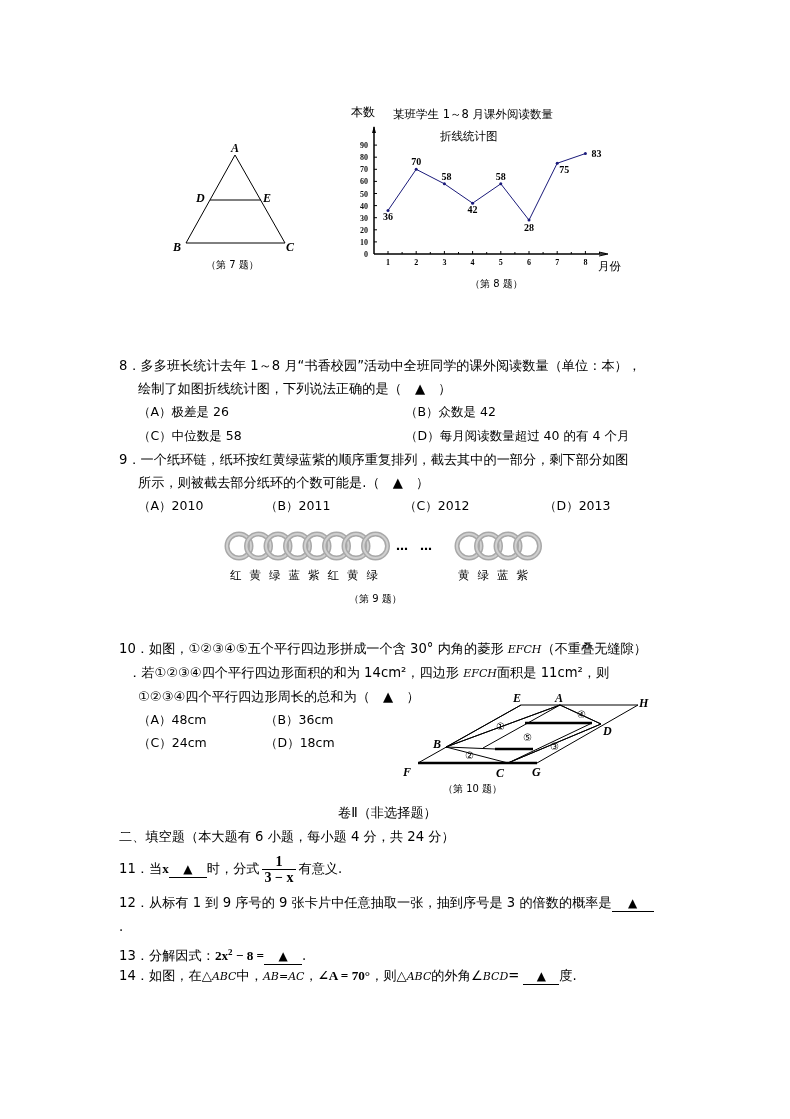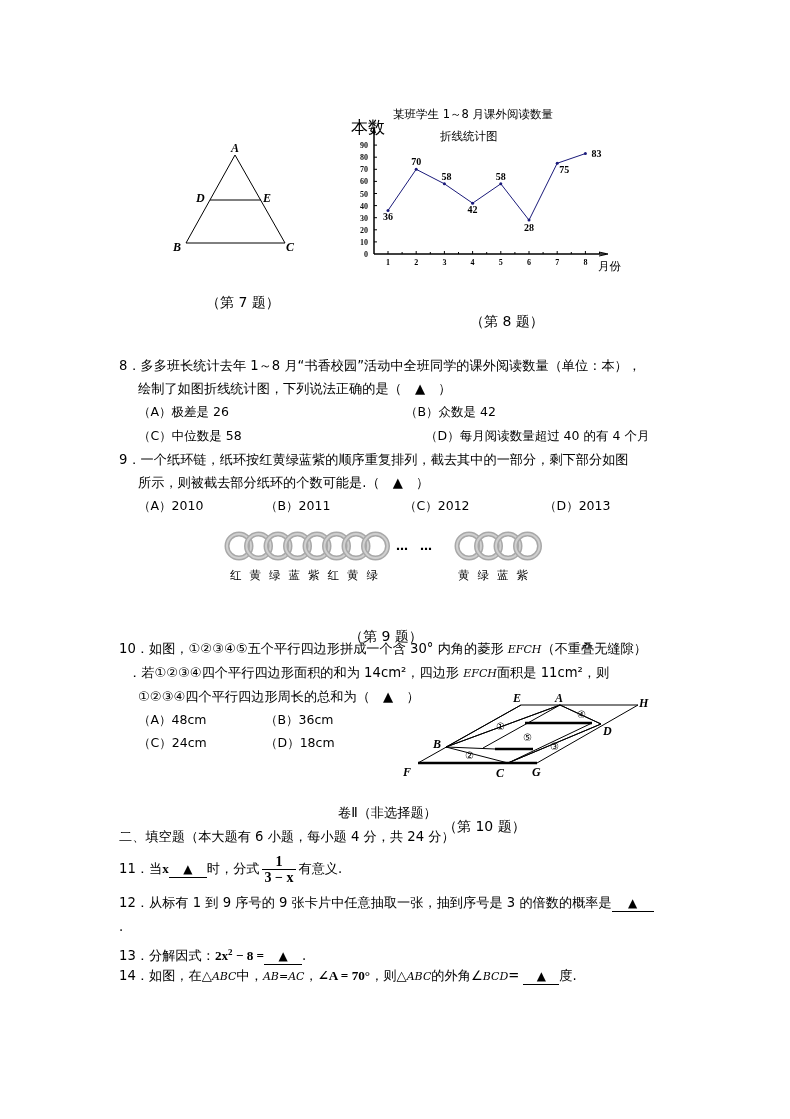--- a/index.html
+++ b/index.html
@@ -2,21 +2,21 @@
 <html><head>
 <meta charset="utf-8">
 <style>
   html, body { margin: 0; padding: 0; background: #ffffff; }
   body { width: 790px; height: 1119px; position: relative; overflow: hidden;
          font-family: "DejaVu Sans", "Liberation Sans", sans-serif; color: #000; font-size: 13px; }
   .abs { position: absolute; white-space: nowrap; }
   .line { position: absolute; left: 119px; font-size: 13.2px; line-height: 18px; white-space: nowrap; }
   .indent { left: 138px; }
   .opt { position: absolute; font-size: 12.5px; white-space: nowrap; }
-  .cap { position: absolute; font-size: 14px; white-space: nowrap; margin-top: 36px; }
+  .cap { position: absolute; font-size: 10px; white-space: nowrap; }
   .it { font-style: italic; font-family: "DejaVu Serif", "Liberation Serif", serif; font-size: 11px; }
   .bi { font-weight: bold; font-family: "Liberation Serif", "DejaVu Serif", serif; }
   .blank { display: inline-block; border-bottom: 1px solid #000; text-align: center; line-height: 16px; }
   .tri { font-size: 12px; }
   svg text { font-family: "Liberation Serif", "DejaVu Serif", serif; }
   .frac { display: inline-block; vertical-align: middle; text-align: center; font-family: "Liberation Serif", serif; font-weight: bold; font-size: 14px; line-height: 15px; margin: 0 2px; }
   .frac .num { display: block; border-bottom: 1px solid #000; padding: 0 3px; }
   .frac .den { display: block; padding: 0 3px; }
 </style>
 </head>
@@ -30,21 +30,21 @@
   <text x="71" y="22" font-size="12" font-weight="bold" font-style="italic">A</text>
   <text x="36" y="72" font-size="12" font-weight="bold" font-style="italic">D</text>
   <text x="103" y="72" font-size="12" font-weight="bold" font-style="italic">E</text>
   <text x="13" y="121" font-size="12" font-weight="bold" font-style="italic">B</text>
   <text x="126" y="121" font-size="12" font-weight="bold" font-style="italic">C</text>
 </svg>
 <div class="cap" style="left:206px;top:258px">（第 7 题）</div>
 
 <div class="abs" style="left:393px;top:107px;font-size:11.5px">某班学生 1～8 月课外阅读数量</div>
 <div class="abs" style="left:440px;top:129px;font-size:11.5px">折线统计图</div>
-<div class="abs" style="left:351px;top:116px;font-size:17px">本数</div>
+<div class="abs" style="left:351px;top:104px;font-size:12px">本数</div>
 <div class="abs" style="left:598px;top:259px;font-size:11.5px">月份</div>
 
 <svg id="chart" class="abs" style="left:340px;top:125px" width="280" height="145">
   <g id="chart-axes">
       <line x1="34" y1="129" x2="34" y2="2" stroke="#000" stroke-width="1.5"></line>
       <polygon points="32,8 34,1 36,8" fill="#000"></polygon>
       <line x1="34" y1="129" x2="266" y2="129" stroke="#000" stroke-width="1.5"></line>
       <polyline points="259,127 268,129 259,131" fill="none" stroke="#000"></polyline>
     </g>
   <g id="chart-yticks">
@@ -116,21 +116,21 @@
       <text x="256.4" y="31.570000000000007" font-size="10" font-weight="bold" text-anchor="middle">83</text>
     </g>
 </svg>
 <div class="cap" style="left:470px;top:277px">（第 8 题）</div>
 
 <div class="line" style="top:357px">8．多多班长统计去年 1～8 月“书香校园”活动中全班同学的课外阅读数量（单位：本），</div>
 <div class="line indent" style="top:380px">绘制了如图折线统计图，下列说法正确的是（　▲　）</div>
 <div class="opt" style="left:138px;top:404px">（A）极差是 26</div>
 <div class="opt" style="left:405px;top:404px">（B）众数是 42</div>
 <div class="opt" style="left:138px;top:428px">（C）中位数是 58</div>
-<div class="opt" style="left:425px;top:428px">（D）每月阅读数量超过 40 的有 4 个月</div>
+<div class="opt" style="left:405px;top:428px">（D）每月阅读数量超过 40 的有 4 个月</div>
 
 <div class="line" style="top:451px">9．一个纸环链，纸环按红黄绿蓝紫的顺序重复排列，截去其中的一部分，剩下部分如图</div>
 <div class="line indent" style="top:474px">所示，则被截去部分纸环的个数可能是.（　▲　）</div>
 <div class="opt" style="left:138px;top:498px">（A）2010</div>
 <div class="opt" style="left:265px;top:498px">（B）2011</div>
 <div class="opt" style="left:404px;top:498px">（C）2012</div>
 <div class="opt" style="left:544px;top:498px">（D）2013</div>
 
 <svg id="rings" class="abs" style="left:215px;top:528px" width="345" height="40">
   <g id="rings-left">

